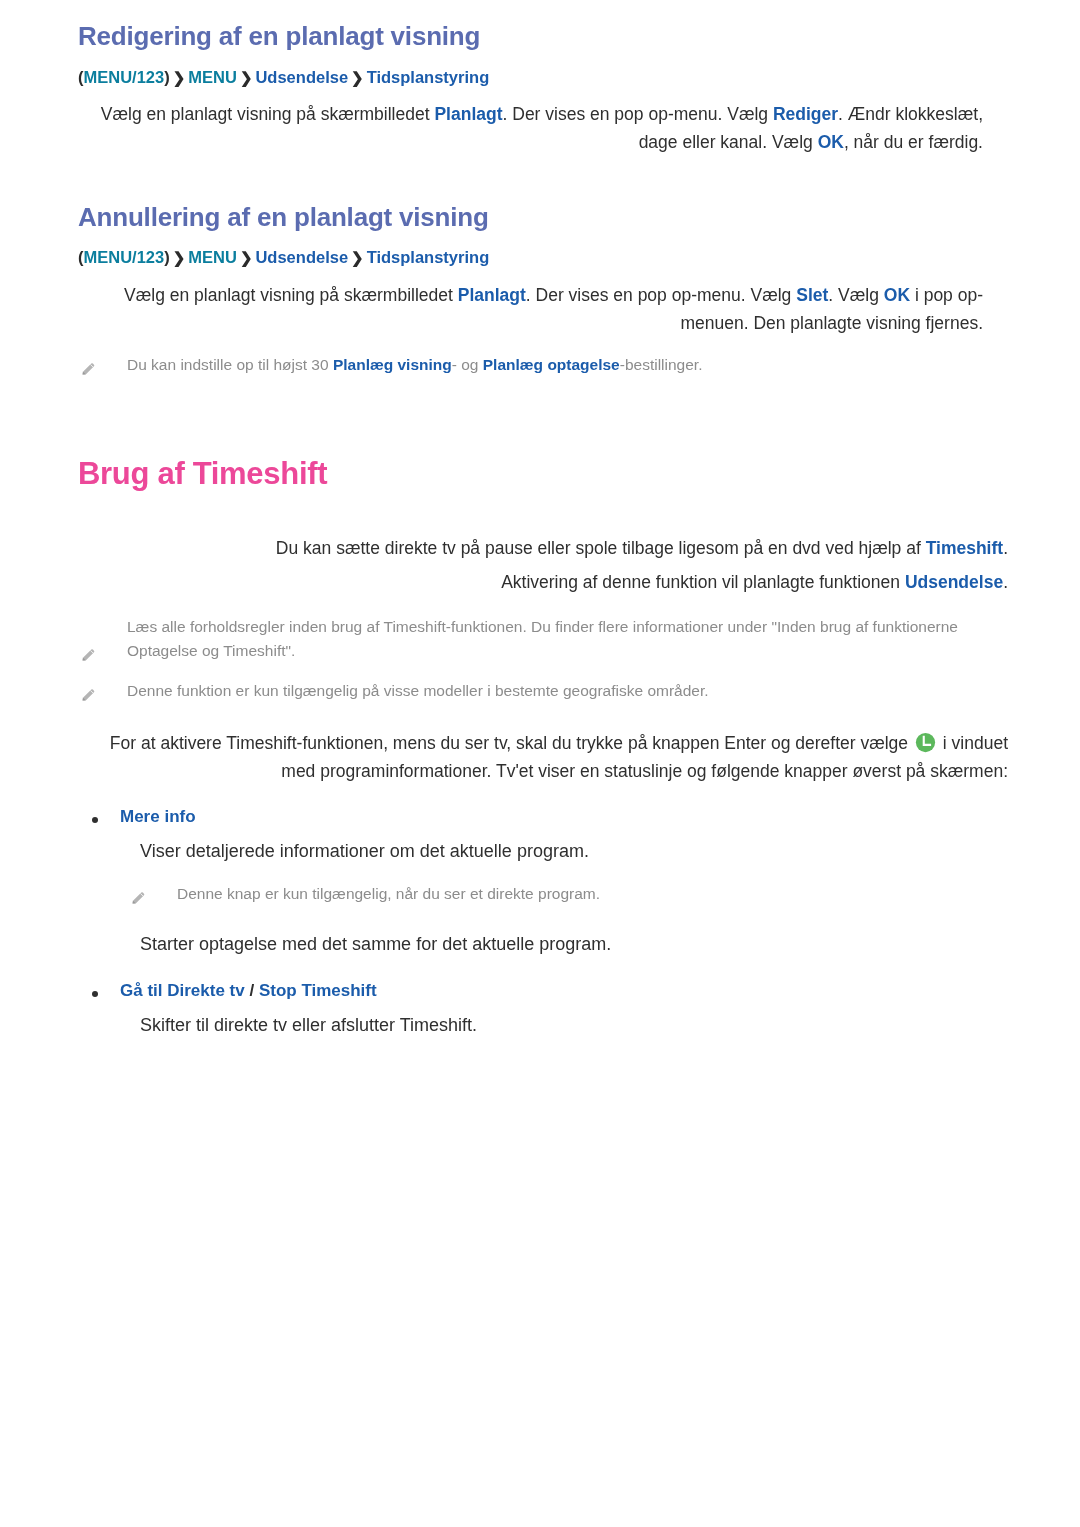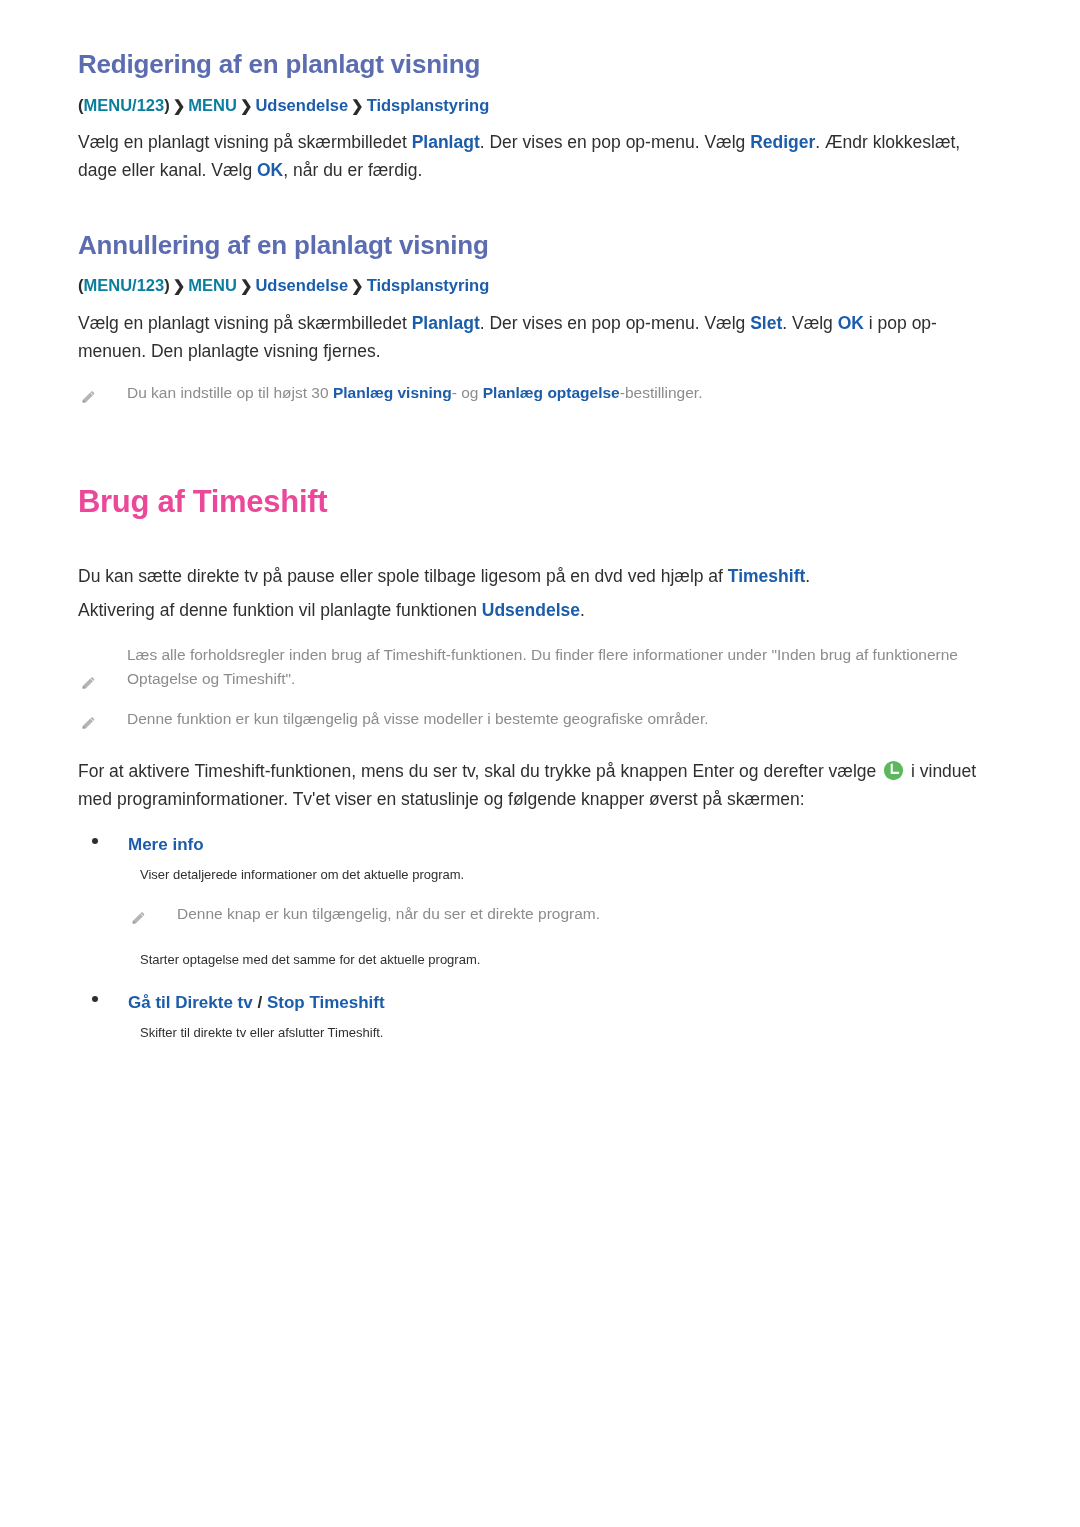--- a/index.html
+++ b/index.html
@@ -13,21 +13,21 @@
     font-family: "Liberation Sans", sans-serif;
     color: #333333;
     position: relative;
     overflow: hidden;
   }
   .page {
     position: relative;
     width: 1080px;
     height: 1527px;
     box-sizing: border-box;
-    padding: 48px 60px 0 78px;
+    padding: 20px 60px 0 78px;
   }
 
   
   .h2 {
     font-size: 26px;
     font-weight: bold;
     color: #5b6cb0;
     letter-spacing: -0.2px;
     margin: 0;
     line-height: 1.25;
@@ -54,20 +54,21 @@
   .bc-paren  { color: #2b2b2b; font-weight: bold; }
   .bc-sep    { color: #2b2b2b; font-weight: bold; padding: 0 3px; font-size: 15px; }
 
   
   .para {
     font-size: 17.5px;
     line-height: 1.62;
     color: #2f2f2f;
     margin: 12px 0 0 0;
     max-width: 905px;
+    text-align: right;
   }
   .para.tight { margin-top: 6px; }
   .para.wide  { max-width: 930px; }
   .kw-blue {
     color: #1b5cab;
     font-weight: bold;
   }
 
   
   .note {
@@ -90,23 +91,22 @@
     flex: 0 0 auto;
     width: 17px;
     height: 17px;
     margin: 2px 30px 0 0;
   }
 
   
   .blist { margin: 22px 0 0 0; }
   .bullet-row {
     display: flex;
-    align-items: center;
+    align-items: flex-end;
     margin-top: 20px;
-    gap: 8px;
   }
   .bullet-row:first-child { margin-top: 0; }
   .bullet-dot {
     flex: 0 0 auto;
     width: 6px;
     height: 6px;
     border-radius: 50%;
     background: #2f2f2f;
     margin: 0 22px 0 14px;
     position: relative;
@@ -115,21 +115,21 @@
   .bullet-label {
     font-size: 17px;
     font-weight: bold;
     color: #1b5cab;
   }
   .bullet-label .sep {
     color: #2f2f2f;
     font-weight: bold;
   }
   .bullet-desc {
-    font-size: 13px;
+    font-size: 18px;
     color: #2f2f2f;
     line-height: 1.6;
     margin: 10px 0 0 62px;
   }
 
   
   .green-icon {
     display: inline-block;
     width: 21px;
     height: 21px;

